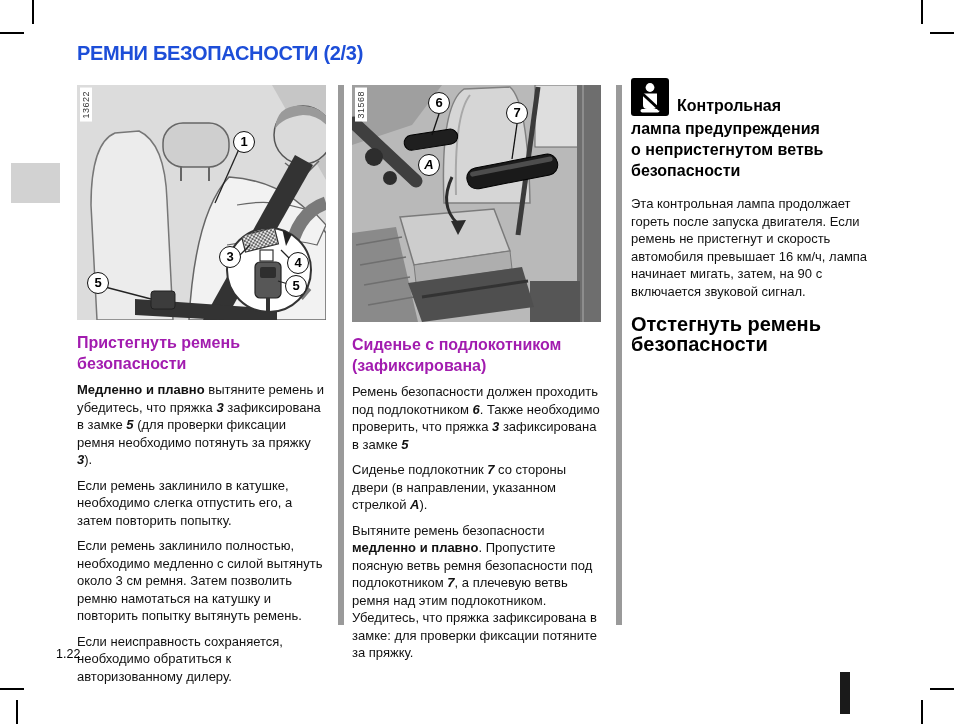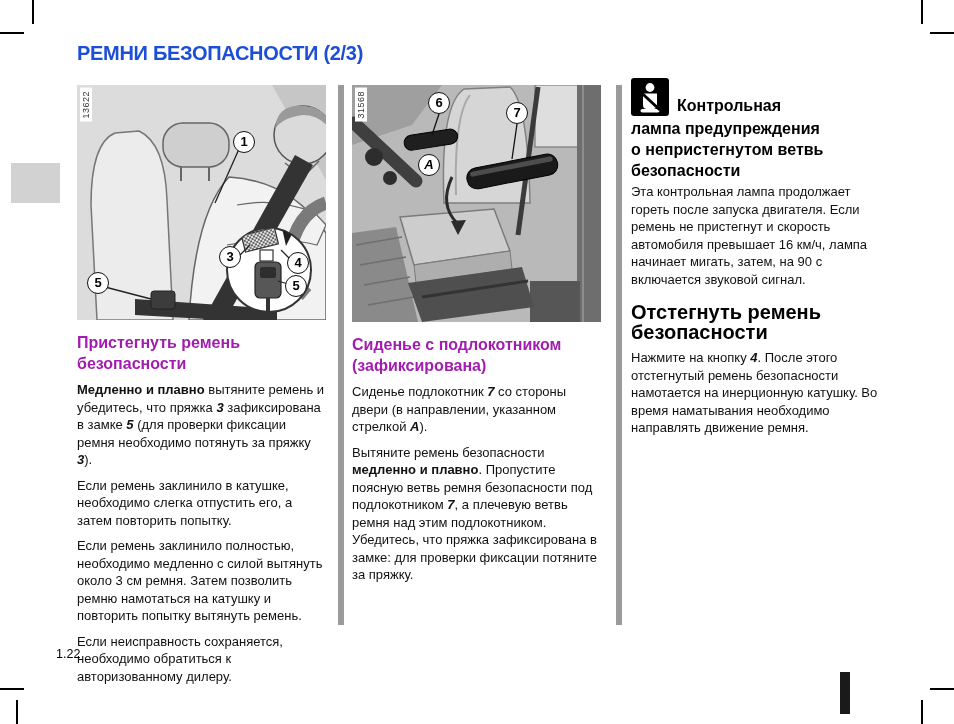--- a/index.html
+++ b/index.html
@@ -164,20 +164,21 @@
       <span class="fig-code">31568</span>
       <div class="callout" style="left:76px;top:7px">6</div>
       <div class="callout" style="left:154px;top:17px">7</div>
       <div class="callout it" style="left:66px;top:69px">A</div>
     </div>
 
     <div class="sec-heading">
       <div>Сиденье с подлокотником</div>
       <div>(зафиксирована)</div>
     </div>
+    <p class="para"><span>Ремень безопасности должен проходить под подлокотником </span><span class="b i">6</span><span>. Также необходимо проверить, что пряжка </span><span class="b i">3</span><span> зафиксирована в замке </span><span class="b i">5</span></p>
     <p class="para"><span>Сиденье подлокотник </span><span class="b i">7</span><span> со стороны двери (в направлении, указанном стрелкой </span><span class="b i">A</span><span>).</span></p>
     <p class="para"><span>Вытяните ремень безопасности </span><span class="b">медленно и плавно</span><span>. Пропустите поясную ветвь ремня безопасности под подлокотником </span><span class="b i">7</span><span>, а плечевую ветвь ремня над этим подлокотником. Убедитесь, что пряжка зафиксирована в замке: для проверки фиксации потяните за пряжку.</span></p>
   </div>
 
   <div class="divider divider2"></div>
 
   <div class="col col3">
     <div>
       <div class="c3-head-row">
         <svg class="lamp-icon" viewBox="0 0 38 38">
@@ -186,20 +187,19 @@
           <path d="M12,15.5 h14 v11.5 q0,4 -4,4 h-6 q-4,0 -4,-4 Z" fill="#fff"></path>
           <rect x="9.5" y="31" width="19" height="3.6" rx="1.8" fill="#fff"></rect>
           <line x1="9" y1="13.5" x2="29" y2="32" stroke="#000" stroke-width="3"></line>
         </svg>
         <span class="c3-head-line">Контрольная</span>
       </div>
       <div class="c3-head-line">лампа предупреждения</div>
       <div class="c3-head-line">о непристегнутом ветвь</div>
       <div class="c3-head-line">безопасности</div>
     </div>
-    <p class="para" style="margin-top:2px"><span>Эта контрольная лампа продолжает гореть после запуска двигателя. Если ремень не пристегнут и скорость автомобиля превышает 16 км/ч, лампа начинает мигать, затем, на 90 с включается звуковой сигнал.</span></p>
+    <p class="para" style="margin-top:14px"><span>Эта контрольная лампа продолжает гореть после запуска двигателя. Если ремень не пристегнут и скорость автомобиля превышает 16 км/ч, лампа начинает мигать, затем, на 90 с включается звуковой сигнал.</span></p>
 
     <div class="c3-sub">Отстегнуть ремень безопасности</div>
-    <p class="para"><span>Нажмите на кнопку </span><span class="b i">4</span><span>. После этого отстегнутый ремень безопасности намотается на инерционную катушку. Во время наматывания необходимо направлять движение ремня.</span></p>
   </div>
 
   <div class="page-number">1.22</div>
 </div>
 
 </body></html>

